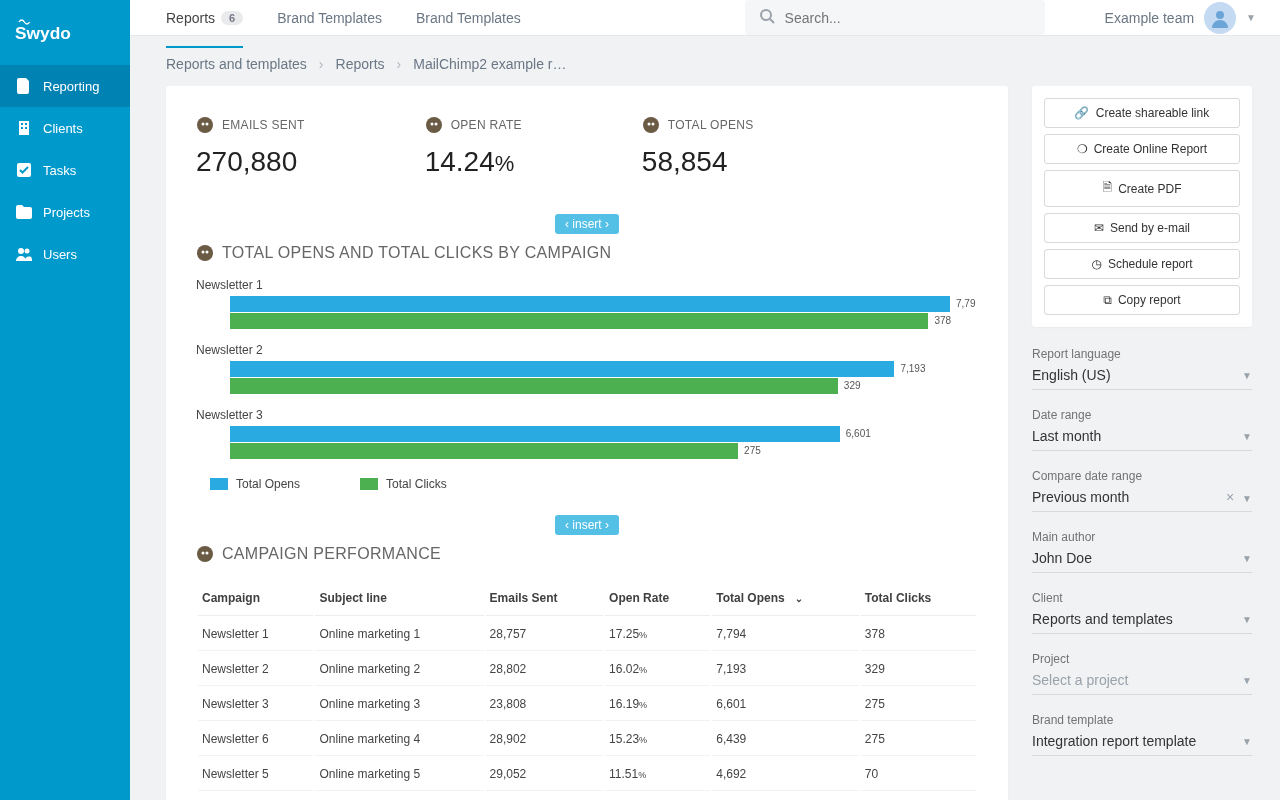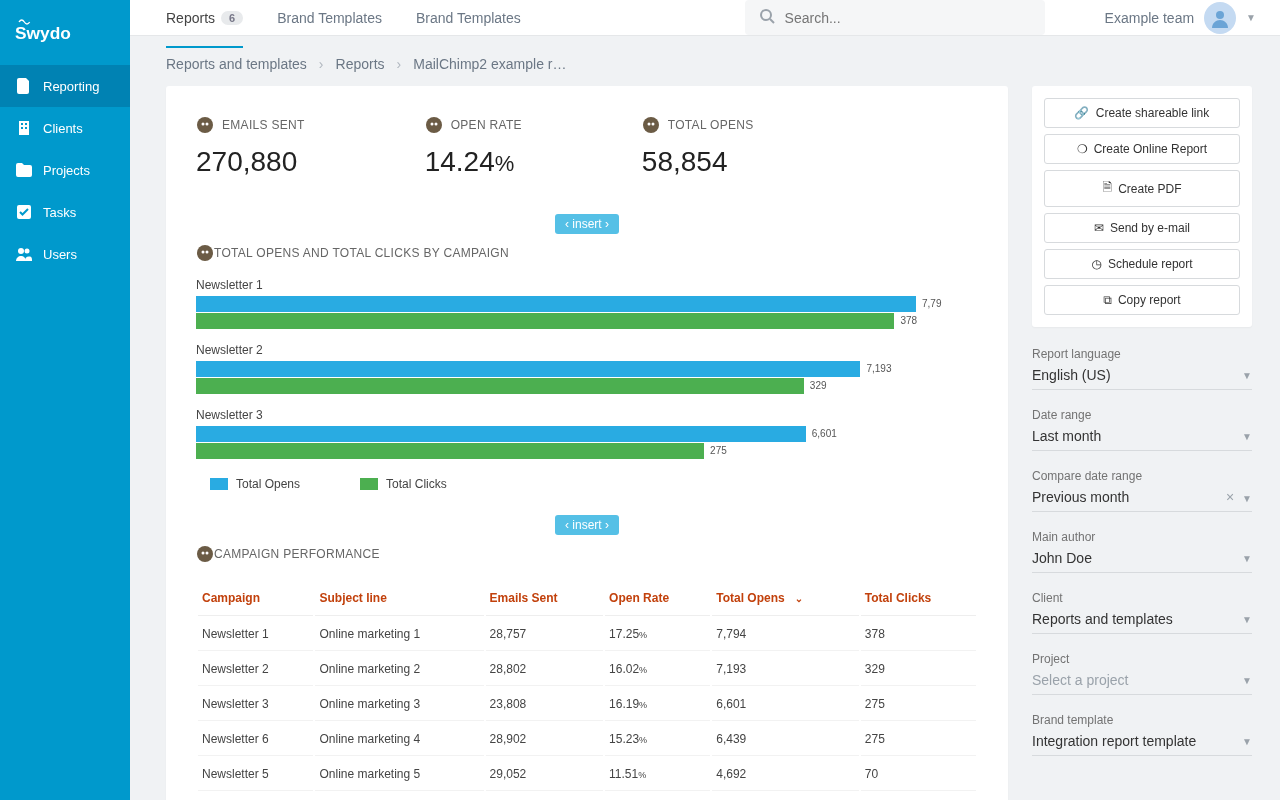--- a/index.html
+++ b/index.html
@@ -34,36 +34,36 @@
 .content-row { display: flex; gap: 24px; padding: 0 28px 0 36px; }
 .report-card { background: #fff; border-radius: 3px; flex: 1; padding: 30px 30px 20px 30px; min-width: 0; box-shadow: 0 1px 2px rgba(0,0,0,0.04); }
 .kpis { display: flex; gap: 120px; margin-bottom: 36px; }
 .kpi { }
 .kpi-head { display: flex; align-items: center; gap: 8px; font-size: 12px; color: #666; letter-spacing: .3px; margin-bottom: 12px; }
 .kpi-head .mc-icon { width: 18px; height: 18px; }
 .kpi-value { font-size: 28px; color: #222; font-weight: 400; }
 
 .insert-pill { background: #55c0e6; color: #fff; font-size: 12px; padding: 3px 10px; border-radius: 3px; width: fit-content; margin: 0 auto 10px; cursor: pointer; }
 
-.section-head { display: flex; align-items: center; font-size: 12px; color: #666; letter-spacing: .3px; margin-bottom: 16px; }
+.section-head { display: flex; align-items: center; gap: 8px; font-size: 16px; color: #666; letter-spacing: .3px; margin-bottom: 16px; }
 
 .chart { margin-bottom: 10px; }
 .chart-group { margin-bottom: 14px; }
 .chart-label { font-size: 12px; color: #444; margin-bottom: 4px; }
-.bar-row { position: relative; height: 16px; margin-bottom: 1px; }
+.bar-row { position: relative; height: 16px; margin-bottom: 1px; margin-left: 34px; }
 .bar { height: 16px; }
 .bar.blue { background: #29abe2; }
 .bar.green { background: #4caf50; }
 .bar-val { position: absolute; font-size: 10px; color: #555; top: 2px; }
 .legend { display: flex; gap: 60px; margin: 18px 0 24px 14px; font-size: 12px; color: #444; }
 .legend-item { display: flex; align-items: center; gap: 8px; }
 .swatch { width: 18px; height: 12px; }
 
 .table { width: 100%; font-size: 12px; }
-.table th { text-align: left; font-weight: 600; color: #c2410c; padding: 10px 4px; border-bottom: 1px solid #eee; }
+.table th { text-align: left; font-weight: 600; color: #404040; padding: 10px 4px; border-bottom: 1px solid #eee; }
 .table td { padding: 9px 4px; border-bottom: 1px solid #f2f2f2; color: #444; }
 .table tfoot td { font-weight: 700; border: none; padding-top: 12px; }
 .pct-sm { font-size: 9px; }
 
 
 .rightpanel { width: 220px; flex-shrink: 0; }
 .action-buttons { background: #fff; border-radius: 3px; padding: 12px; margin-bottom: 20px; box-shadow: 0 1px 2px rgba(0,0,0,0.04); }
 .action-btn { display: flex; align-items: center; justify-content: center; gap: 6px; width: 100%; border: 1px solid #d7dadd; background: #fff; border-radius: 3px; padding: 7px 0; font-size: 12px; color: #333; margin-bottom: 6px; cursor: pointer; }
 .action-btn:last-child { margin-bottom: 0; }
 .field-group { margin-bottom: 18px; }
@@ -102,34 +102,34 @@
             <rect x="4" y="3" width="2" height="2" fill="#09c"></rect>
             <rect x="8" y="3" width="2" height="2" fill="#09c"></rect>
             <rect x="4" y="7" width="2" height="2" fill="#09c"></rect>
             <rect x="8" y="7" width="2" height="2" fill="#09c"></rect>
           </svg>
         </span>
       <span>Clients</span>
     </div>
     <div class="nav-item">
       <span class="icon">
-          <svg width="16" height="14" viewBox="0 0 16 14" fill="#fff">
-            <path d="M0 2a2 2 0 0 1 2-2h4l2 2h6a2 2 0 0 1 2 2v8a2 2 0 0 1-2 2H2a2 2 0 0 1-2-2z"></path>
-          </svg>
-        </span>
-      <span>Projects</span>
-    </div>
-    <div class="nav-item">
-      <span class="icon">
           <svg width="14" height="14" viewBox="0 0 14 14" fill="#fff">
             <rect width="14" height="14" rx="2"></rect>
             <path d="M3 7l2.5 2.5L11 4" stroke="#09c" stroke-width="2" fill="none"></path>
           </svg>
         </span>
       <span>Tasks</span>
+    </div>
+    <div class="nav-item">
+      <span class="icon">
+          <svg width="16" height="14" viewBox="0 0 16 14" fill="#fff">
+            <path d="M0 2a2 2 0 0 1 2-2h4l2 2h6a2 2 0 0 1 2 2v8a2 2 0 0 1-2 2H2a2 2 0 0 1-2-2z"></path>
+          </svg>
+        </span>
+      <span>Projects</span>
     </div>
     <div class="nav-item">
       <span class="icon">
           <svg width="16" height="14" viewBox="0 0 16 14" fill="#fff">
             <circle cx="5" cy="4" r="3"></circle>
             <circle cx="11" cy="4" r="2.5"></circle>
             <path d="M0 14c0-3 2.5-5 5-5s5 2 5 5z"></path>
             <path d="M9 14c0-2.5 1-4.5 4-4.5s3 2 3 4.5z"></path>
           </svg>
         </span>

